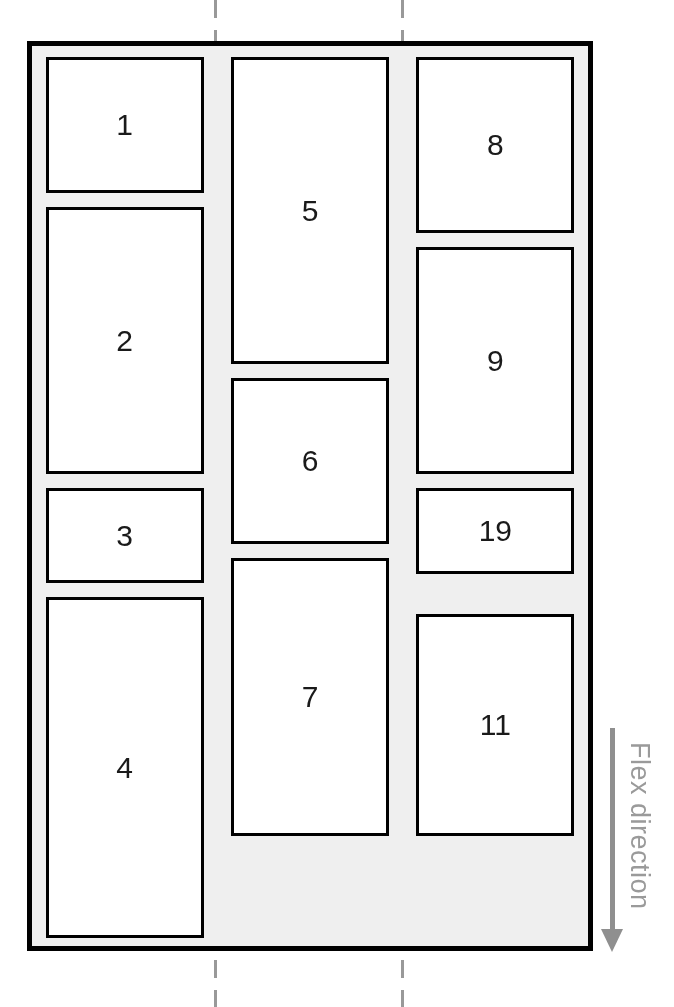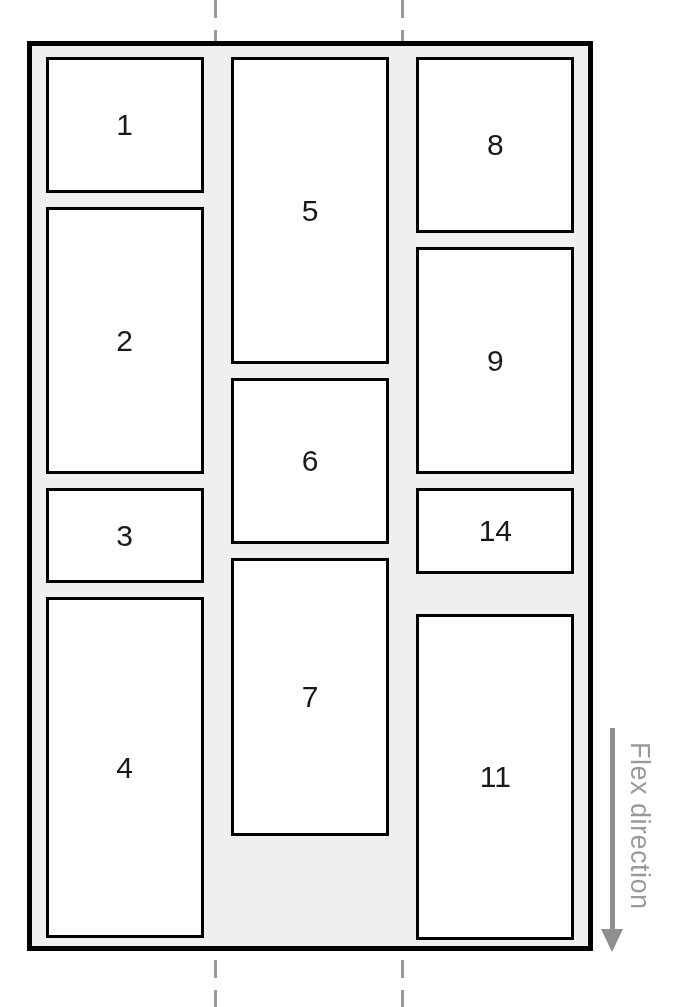--- a/index.html
+++ b/index.html
@@ -129,23 +129,23 @@
         </div>
       </div>
       <div class="flex-line">
         <div class="flex-item" style="height: 176px; background: rgb(255, 255, 255); border-color: rgb(0, 0, 0); color: rgb(26, 26, 26);">
           <span>8</span>
         </div>
         <div class="flex-item" style="height: 227px; background: rgb(255, 255, 255); border-color: rgb(0, 0, 0); color: rgb(26, 26, 26);">
           <span>9</span>
         </div>
         <div class="flex-item" style="height: 86px; background: rgb(255, 255, 255); border-color: rgb(0, 0, 0); color: rgb(26, 26, 26);">
-          <span>14</span>
+          <span>19</span>
         </div>
-        <div class="flex-item" style="height: 326px; background: rgb(255, 255, 255); border-color: rgb(0, 0, 0); color: rgb(26, 26, 26); margin-top: 33px;">
+        <div class="flex-item" style="height: 222px; background: rgb(255, 255, 255); border-color: rgb(0, 0, 0); color: rgb(26, 26, 26); margin-top: 33px;">
           <span>11</span>
         </div>
       </div>
     </div>
 
   <div class="flex-arrow">
     <div class="shaft" style="background: rgb(143, 143, 143);"></div>
     <div class="head" style="border-top-color: rgb(143, 143, 143);"></div>
   </div>
 

